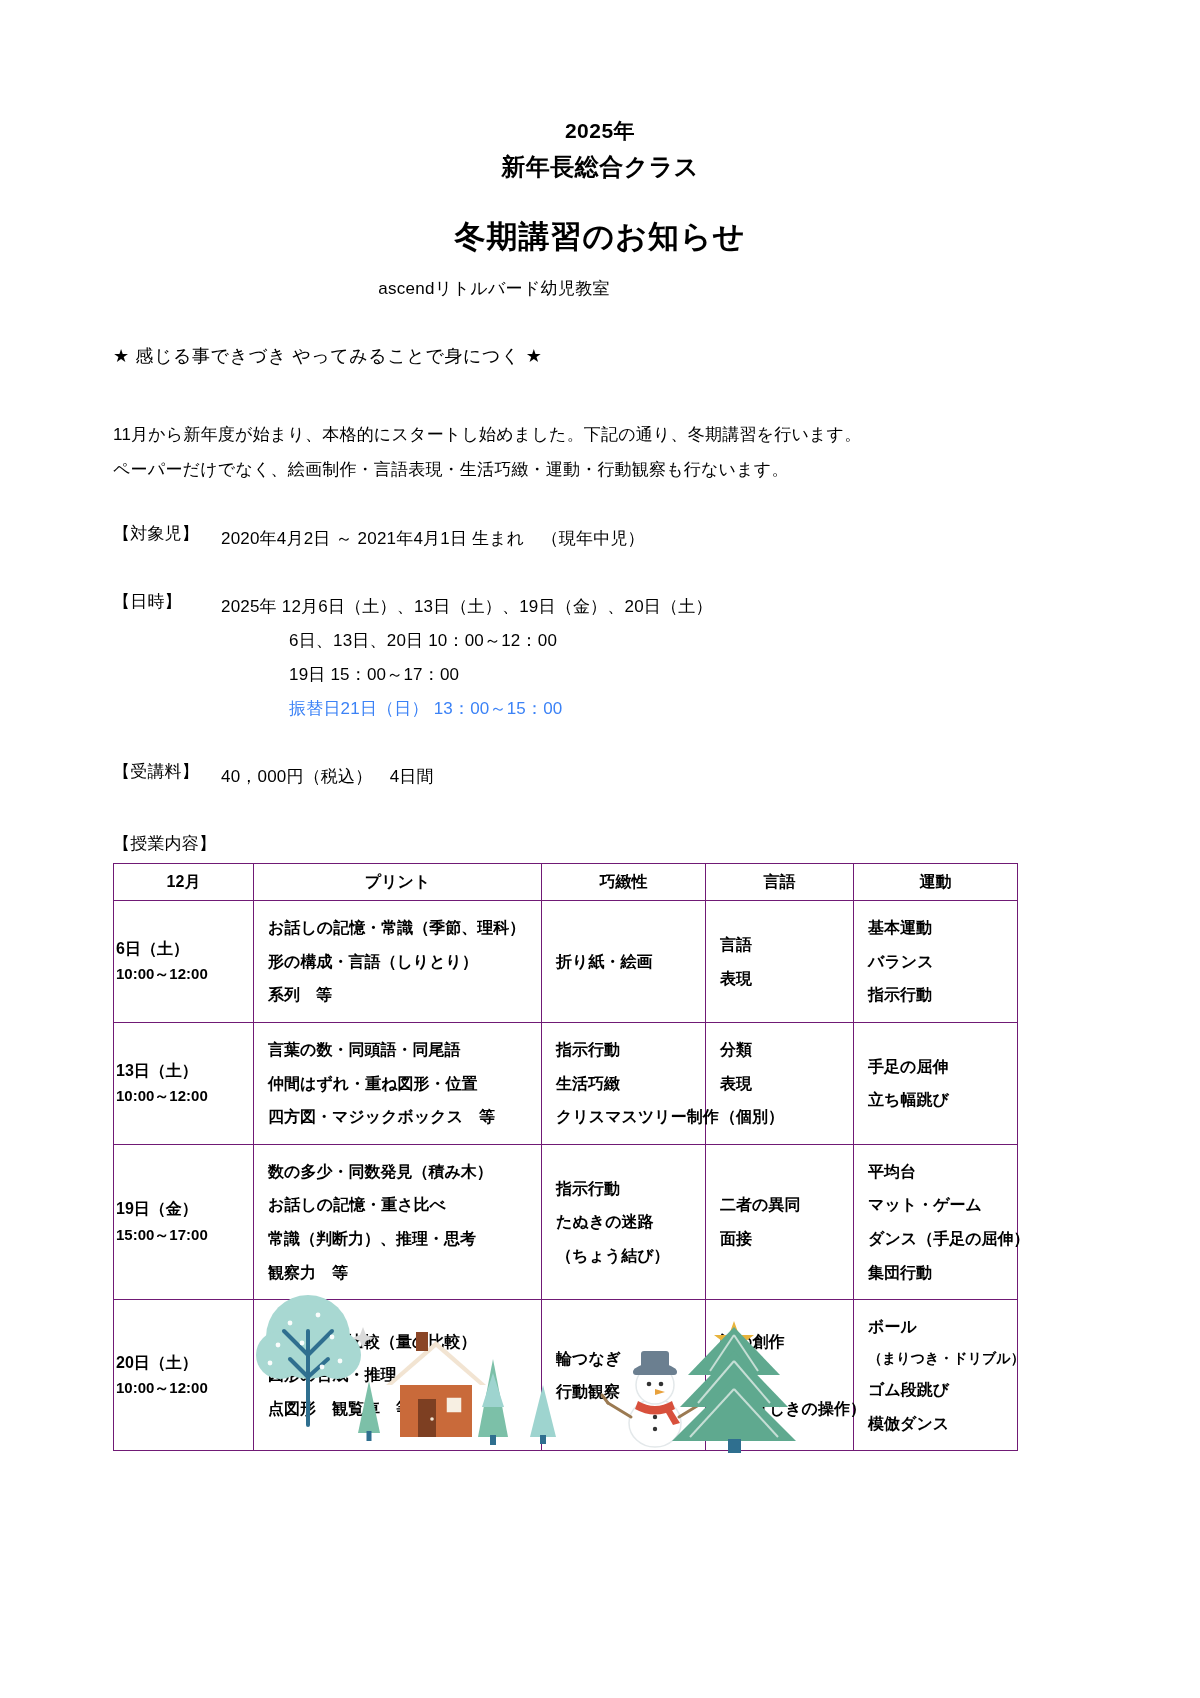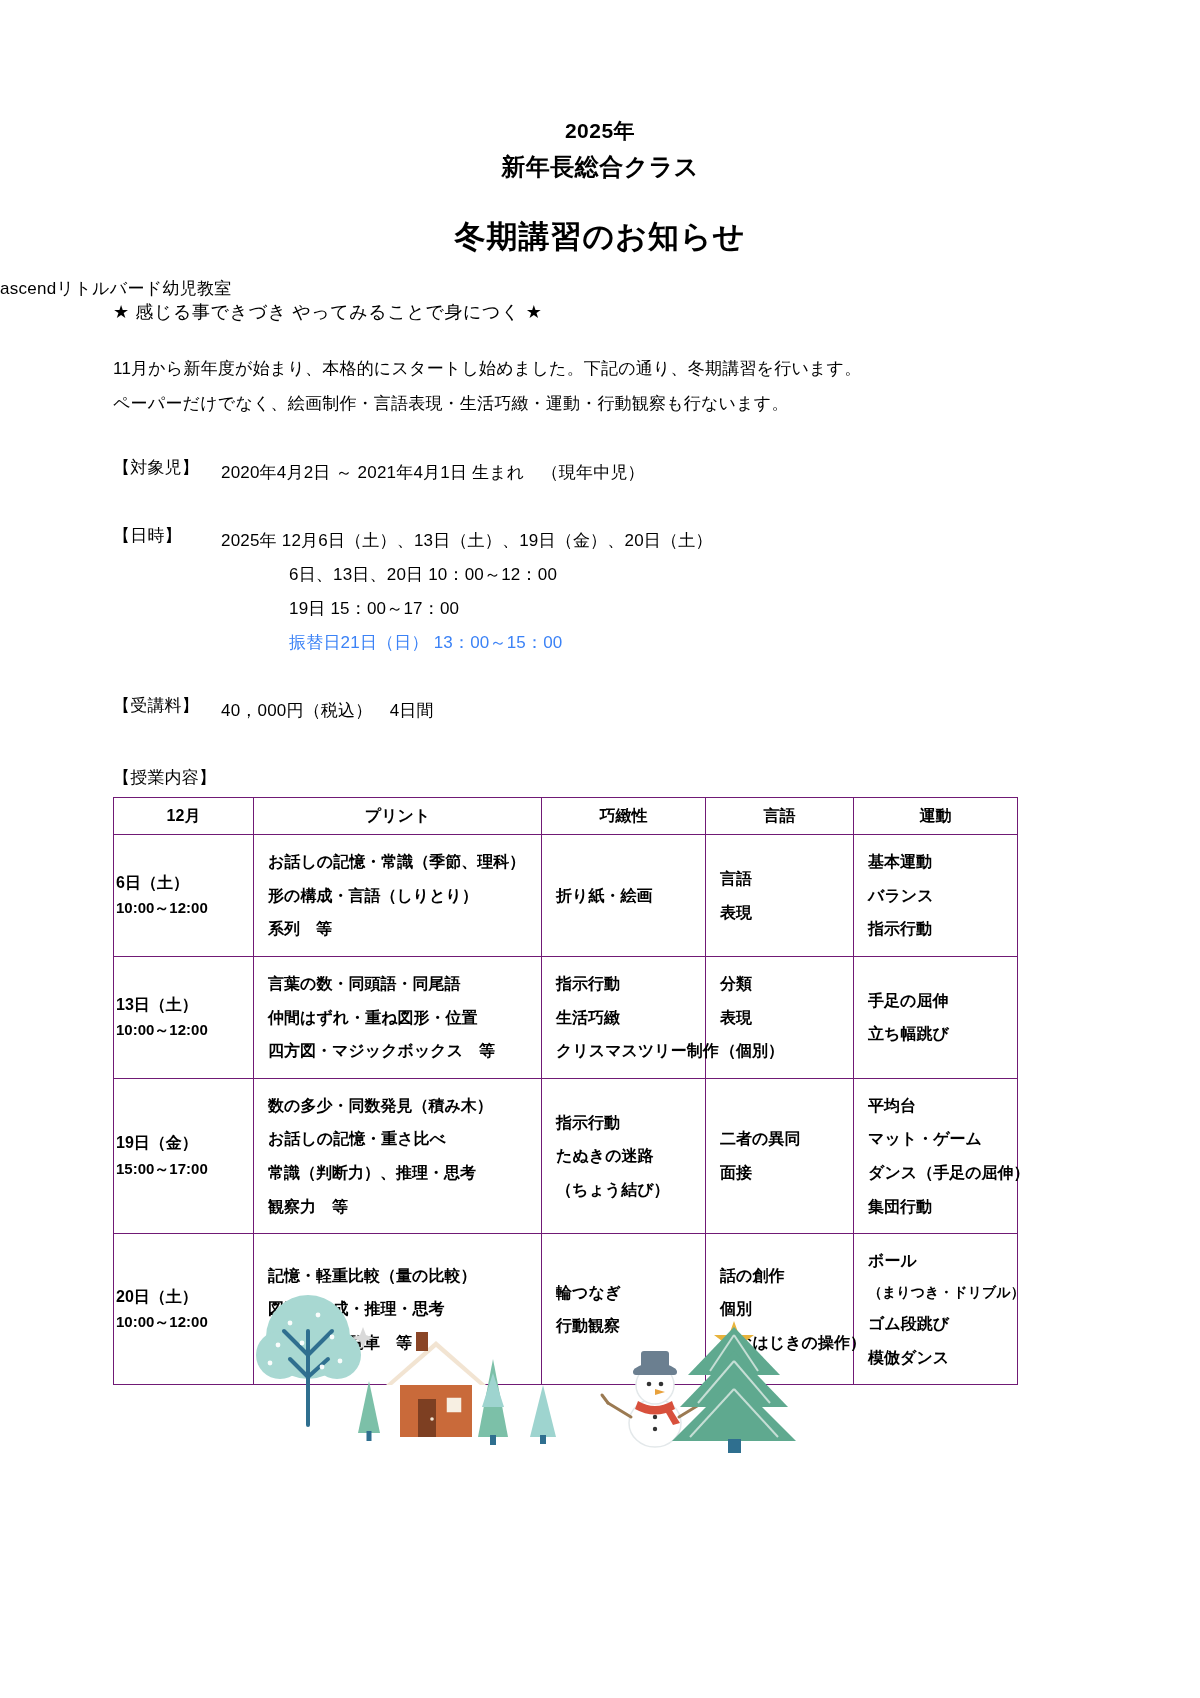--- a/index.html
+++ b/index.html
@@ -41,38 +41,39 @@
     margin-top: 6px;
   }
   .title-main {
     font-size: 31px;
     font-weight: bold;
     letter-spacing: 1px;
     margin-top: 32px;
     line-height: 1.3;
   }
   .org-name {
-    text-align: left;
+    text-align: center;
     font-size: 17px;
     margin-top: 20px;
     padding-right: 212px;
     letter-spacing: 0.3px;
   }
 
   
   .content {
     padding-left: 113px;
     padding-right: 100px;
   }
   .slogan {
     font-size: 18px;
+    margin-top: 44px;
     letter-spacing: 0.6px;
   }
   .intro {
-    margin-top: 28px;
+    margin-top: 50px;
     font-size: 17px;
     line-height: 2.05;
     letter-spacing: 0.2px;
   }
   .intro div { white-space: nowrap; }
 
   .info-row {
     display: flex;
     font-size: 17px;
     margin-top: 34px;

